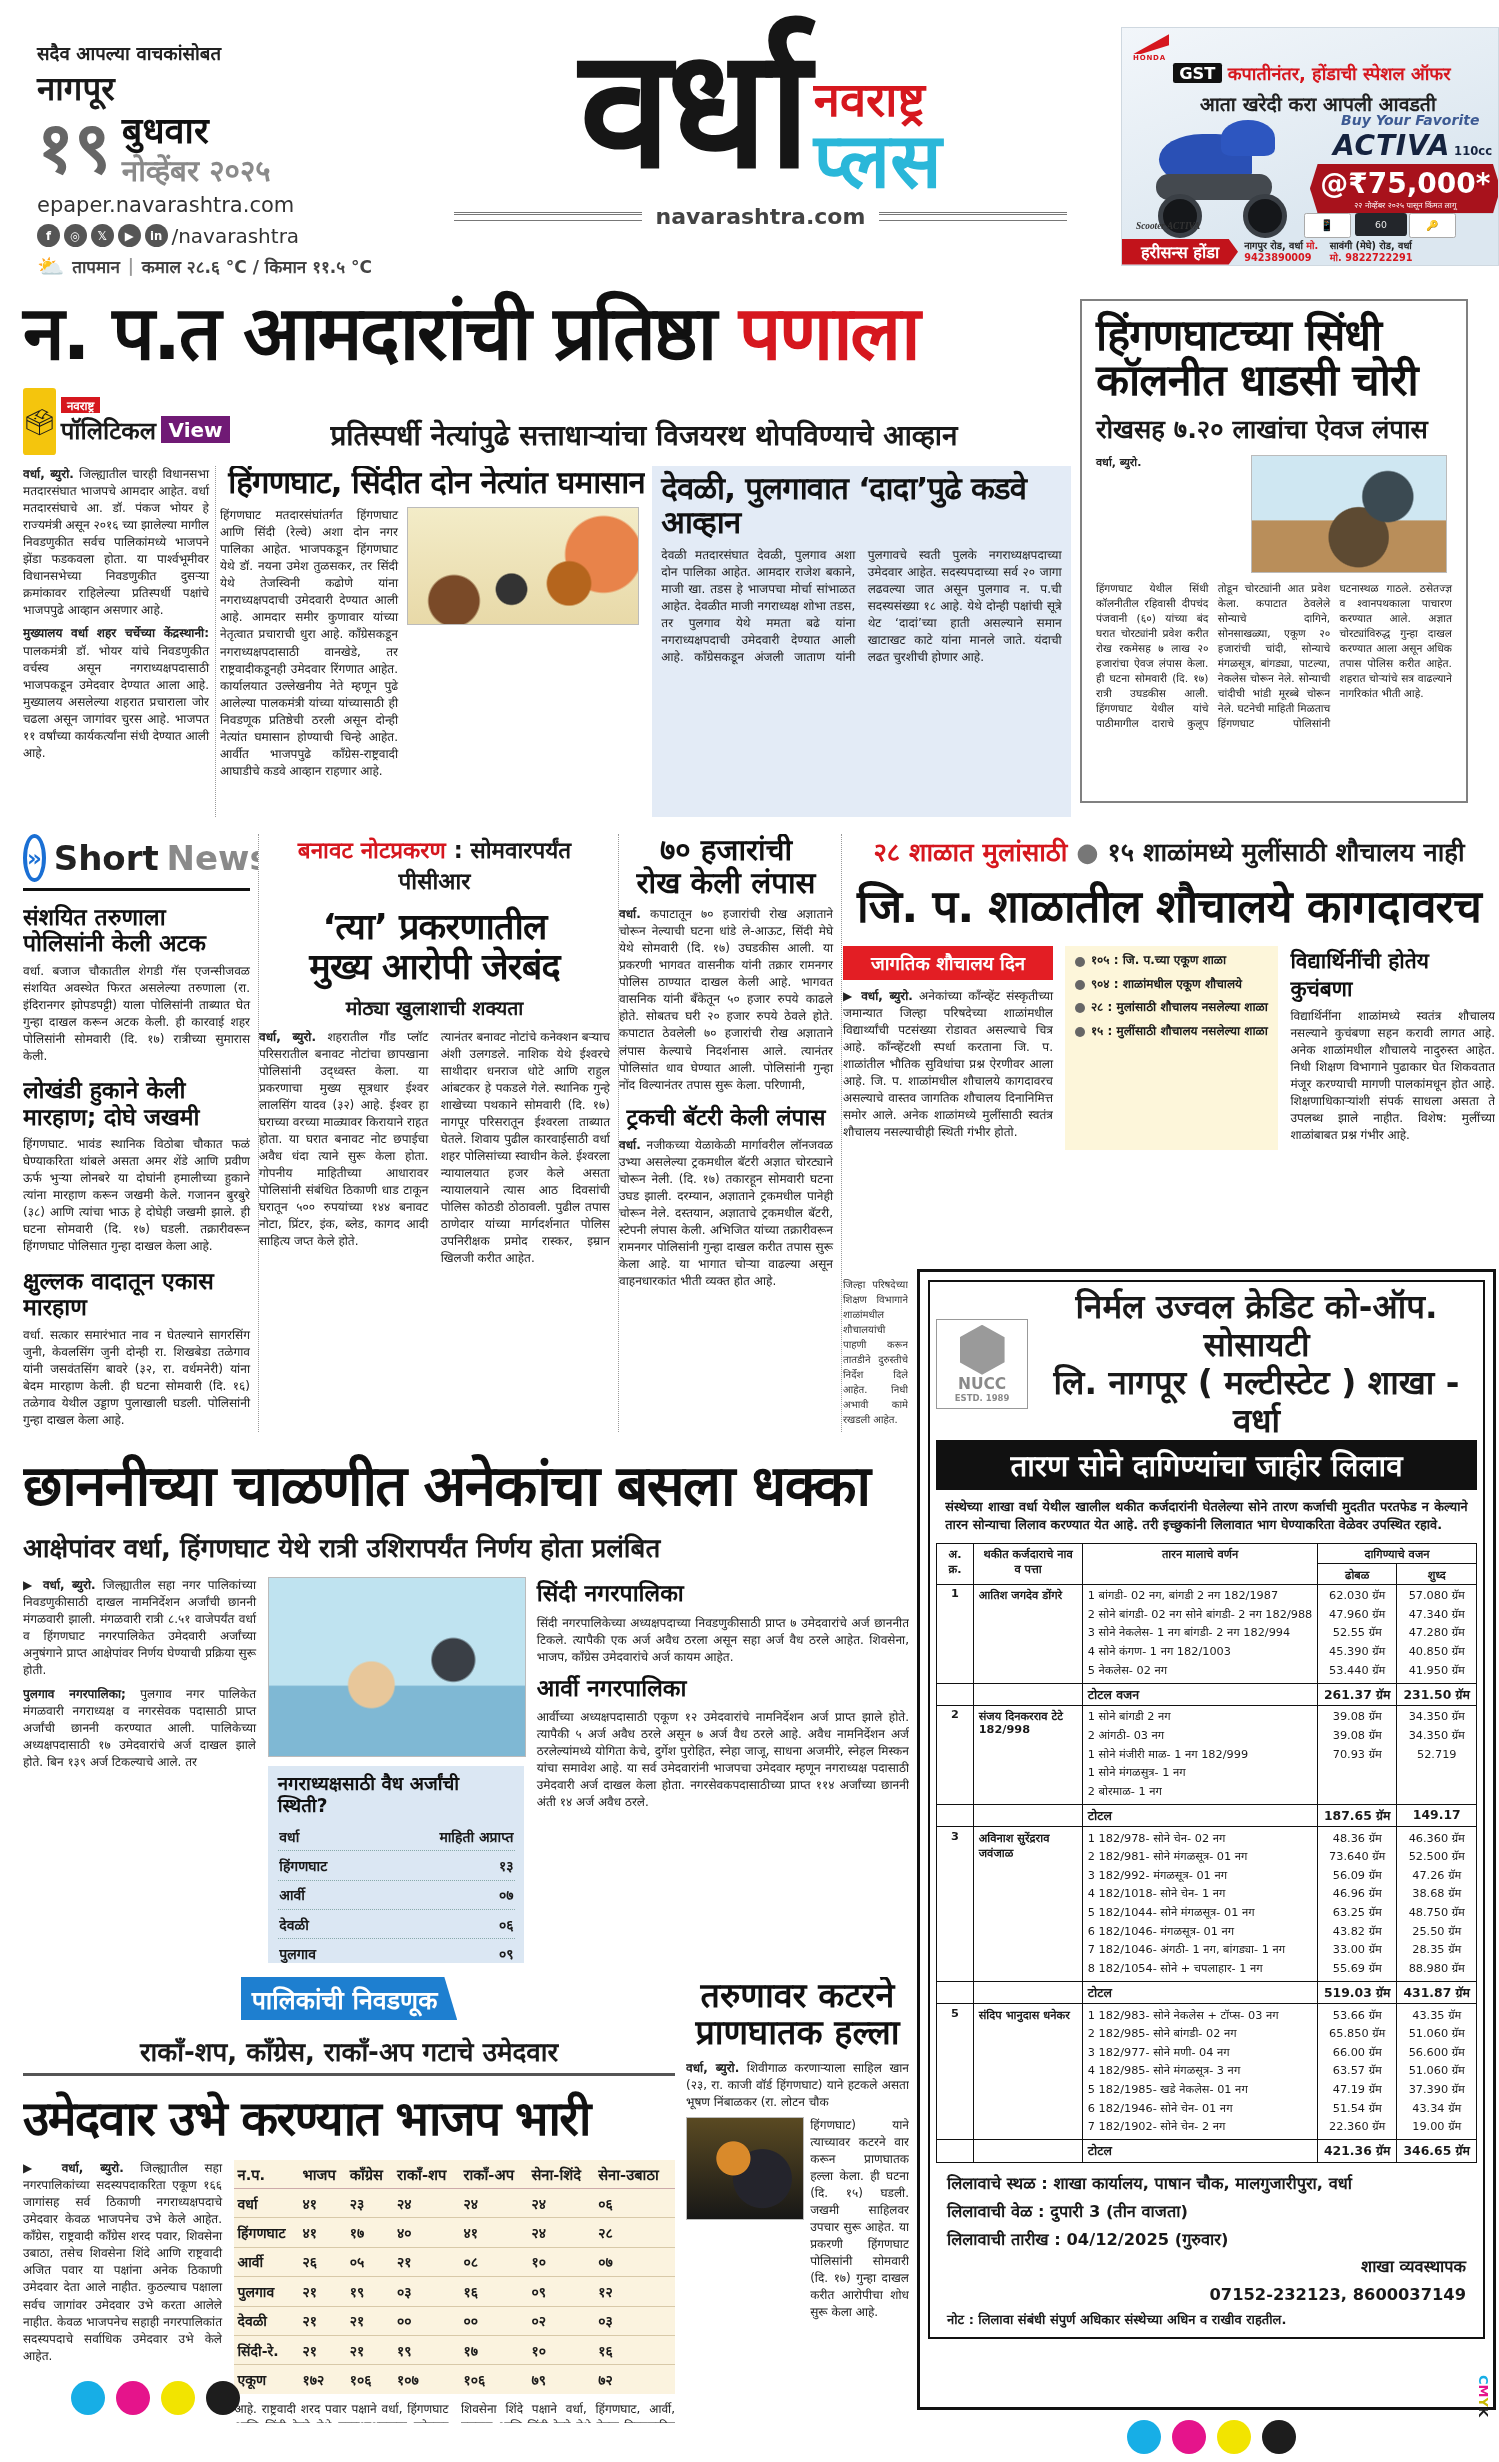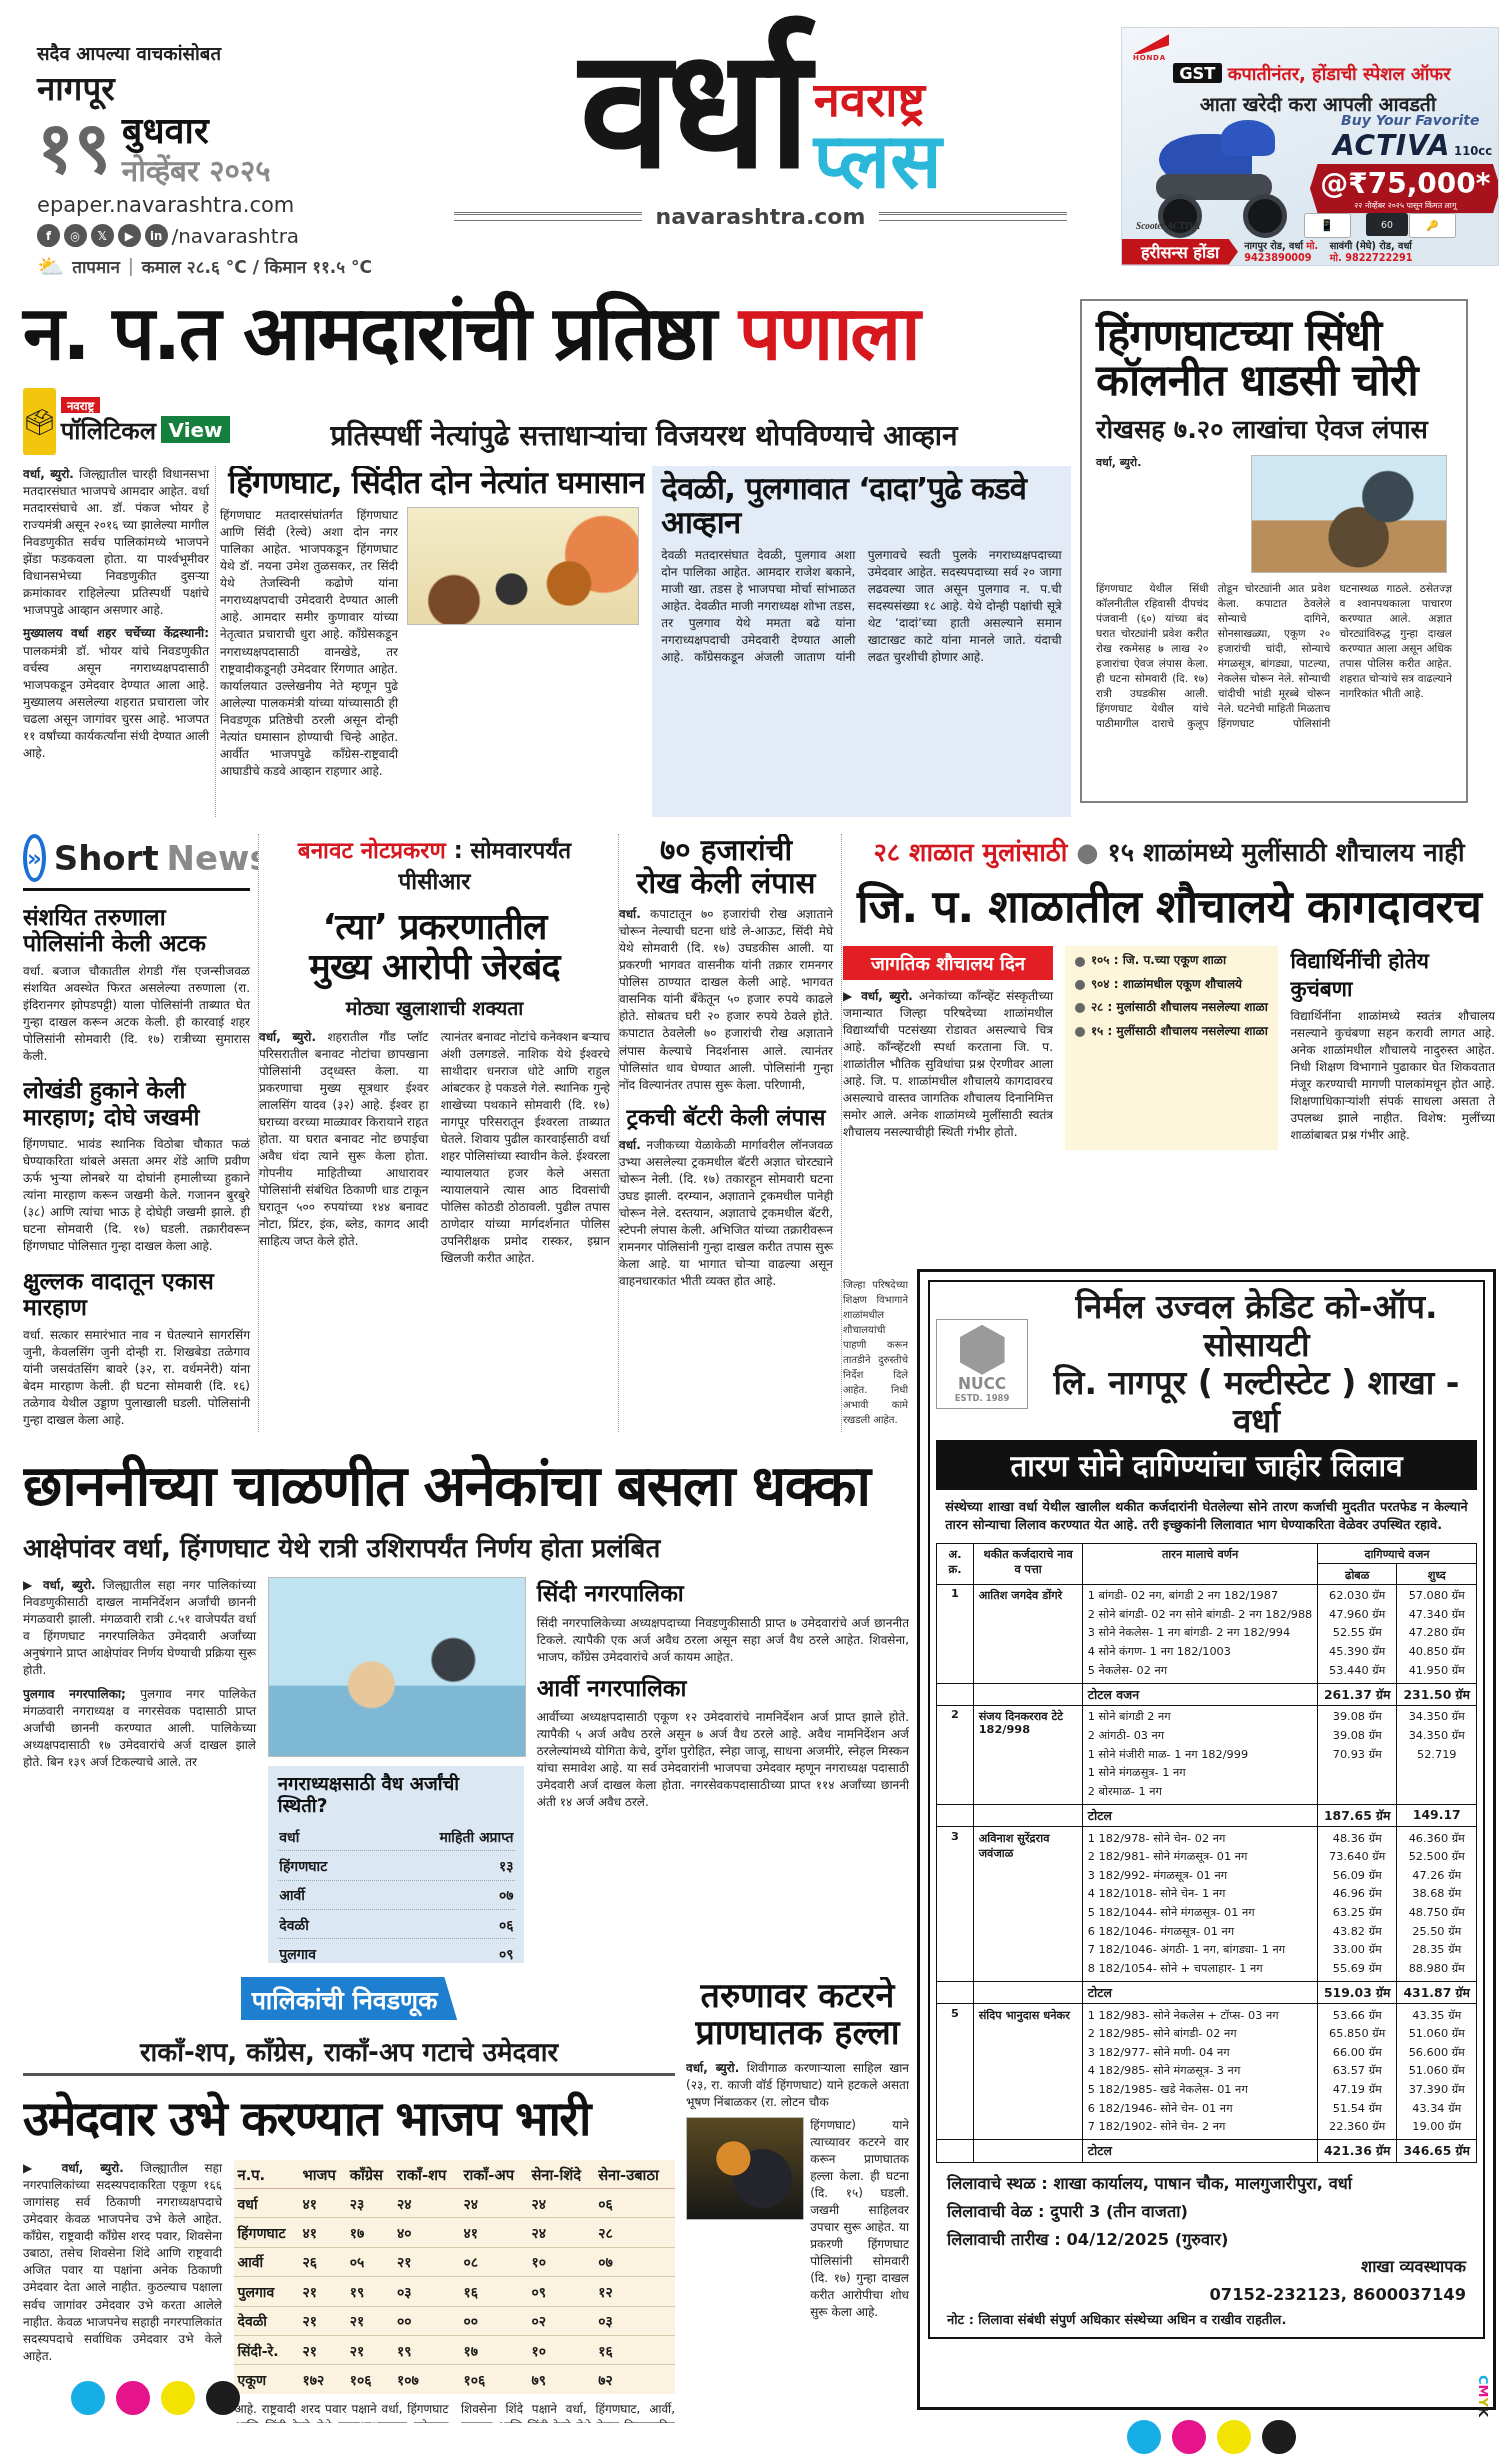--- a/index.html
+++ b/index.html
@@ -35,21 +35,21 @@
           box-shadow:0 1.6px 3.1px rgba(0,0,0,.4);clip-path:polygon(4% 0,96% 0,100% 50%,96% 100%,4% 100%,0 50%);}
   .dealer-band{background:#c2131b;color:#fff;font-weight:bold;font-size:16.3px;display:flex;align-items:center;
                justify-content:center;clip-path:polygon(0 0,92% 0,100% 50%,92% 100%,0 100%);}
   
   #mainhead{font-size:75px;font-weight:900;letter-spacing:-2.3px;white-space:nowrap;line-height:1;}
   #mainsub{font-size:28px;font-weight:bold;text-align:center;}
   .pvbadge{display:flex;align-items:center;gap:4.7px;}
   .pv-icon{width:48px;height:67px;background:#f4c50d;border-radius:3.1px;display:flex;align-items:center;justify-content:center;font-size:26px;}
   .pv-red{background:#d6171e;color:#fff;font-size:11.6px;font-weight:bold;padding:0.8px 6.2px;display:inline-block;}
   .pv-word{font-size:24px;font-weight:900;}
-  .pv-view{background:#15803d;color:#fff;font-size:20px;font-weight:900;padding:1.6px 7.8px;display:inline-block;}
+  .pv-view{background:#701a75;color:#fff;font-size:20px;font-weight:900;padding:1.6px 7.8px;display:inline-block;}
   .story-head{font-size:31px;font-weight:900;line-height:1.08;letter-spacing:-0.8px;}
   .panel-blue{background:#e3ebf6;}
   
   #theftbox{border:2.3px solid #808080;background:#fff;padding:12.4px 14px;}
   #theftbox h2{font-size:43px;line-height:1.04;letter-spacing:-0.8px;font-weight:900;}
   #theftbox .sub{font-size:25.6px;font-weight:bold;margin-top:7.8px;}
   
   .sn-head{display:flex;align-items:center;gap:7.8px;border-bottom:3.1px solid #111;padding-bottom:6.2px;}
   .sn-circle{width:40px;height:40px;border-radius:50%;border:4.7px solid #1a6fd4;color:#1a6fd4;
              display:flex;align-items:center;justify-content:center;font-size:23px;font-weight:900;}
@@ -173,21 +173,21 @@
     </div>
     <div class="abs" style="left:219px;top:84px;font-size:14px;font-style:italic;color:#3d5a93;font-weight:bold;">Buy Your Favorite</div>
     <div class="abs" style="left:211px;top:101px;">
       <span style="font-size:28px;font-weight:900;font-style:italic;color:#15233f;letter-spacing:0.8px;">ACTIVA</span>
       <span style="font-size:11.6px;font-weight:bold;color:#15233f;">110cc</span>
     </div>
     <div class="ribbon abs" style="left:188px;top:136px;width:175px;">
       <div style="font-size:28px;font-weight:900;">@₹75,000*</div>
       <div style="font-size:7.8px;">२२ नोव्हेंबर २०२५ पासून किंमत लागू</div>
     </div>
-    <div class="abs" style="left:244px;top:185px;width:42px;height:23px;background:#23262b;border-radius:3.1px;color:#e8e8e8;
+    <div class="abs" style="left:233px;top:185px;width:52px;height:23px;background:#23262b;border-radius:3.1px;color:#e8e8e8;
          font-size:9.3px;display:flex;align-items:center;justify-content:center;">60</div>
     <div class="abs" style="left:182px;top:185px;width:45px;height:23px;background:#fff;border:0.8px solid #aaa;border-radius:2.3px;
          font-size:11px;display:flex;align-items:center;justify-content:center;color:#555;">📱</div>
     <div class="abs" style="left:287px;top:185px;width:45px;height:23px;background:#fff;border:0.8px solid #aaa;border-radius:2.3px;
          font-size:10px;display:flex;align-items:center;justify-content:center;color:#555;">🔑</div>
     <div class="abs" style="left:0;top:211px;width:300px;display:flex;align-items:center;gap:6.2px;">
       <div class="dealer-band" style="width:116px;height:25.6px;flex:none;">हरीसन्स होंडा</div>
       <div style="font-size:9.7px;font-weight:bold;color:#222;line-height:1.2;">
         <span>नागपुर रोड, वर्धा</span>
         <span class="red">मो. 9423890009</span>

